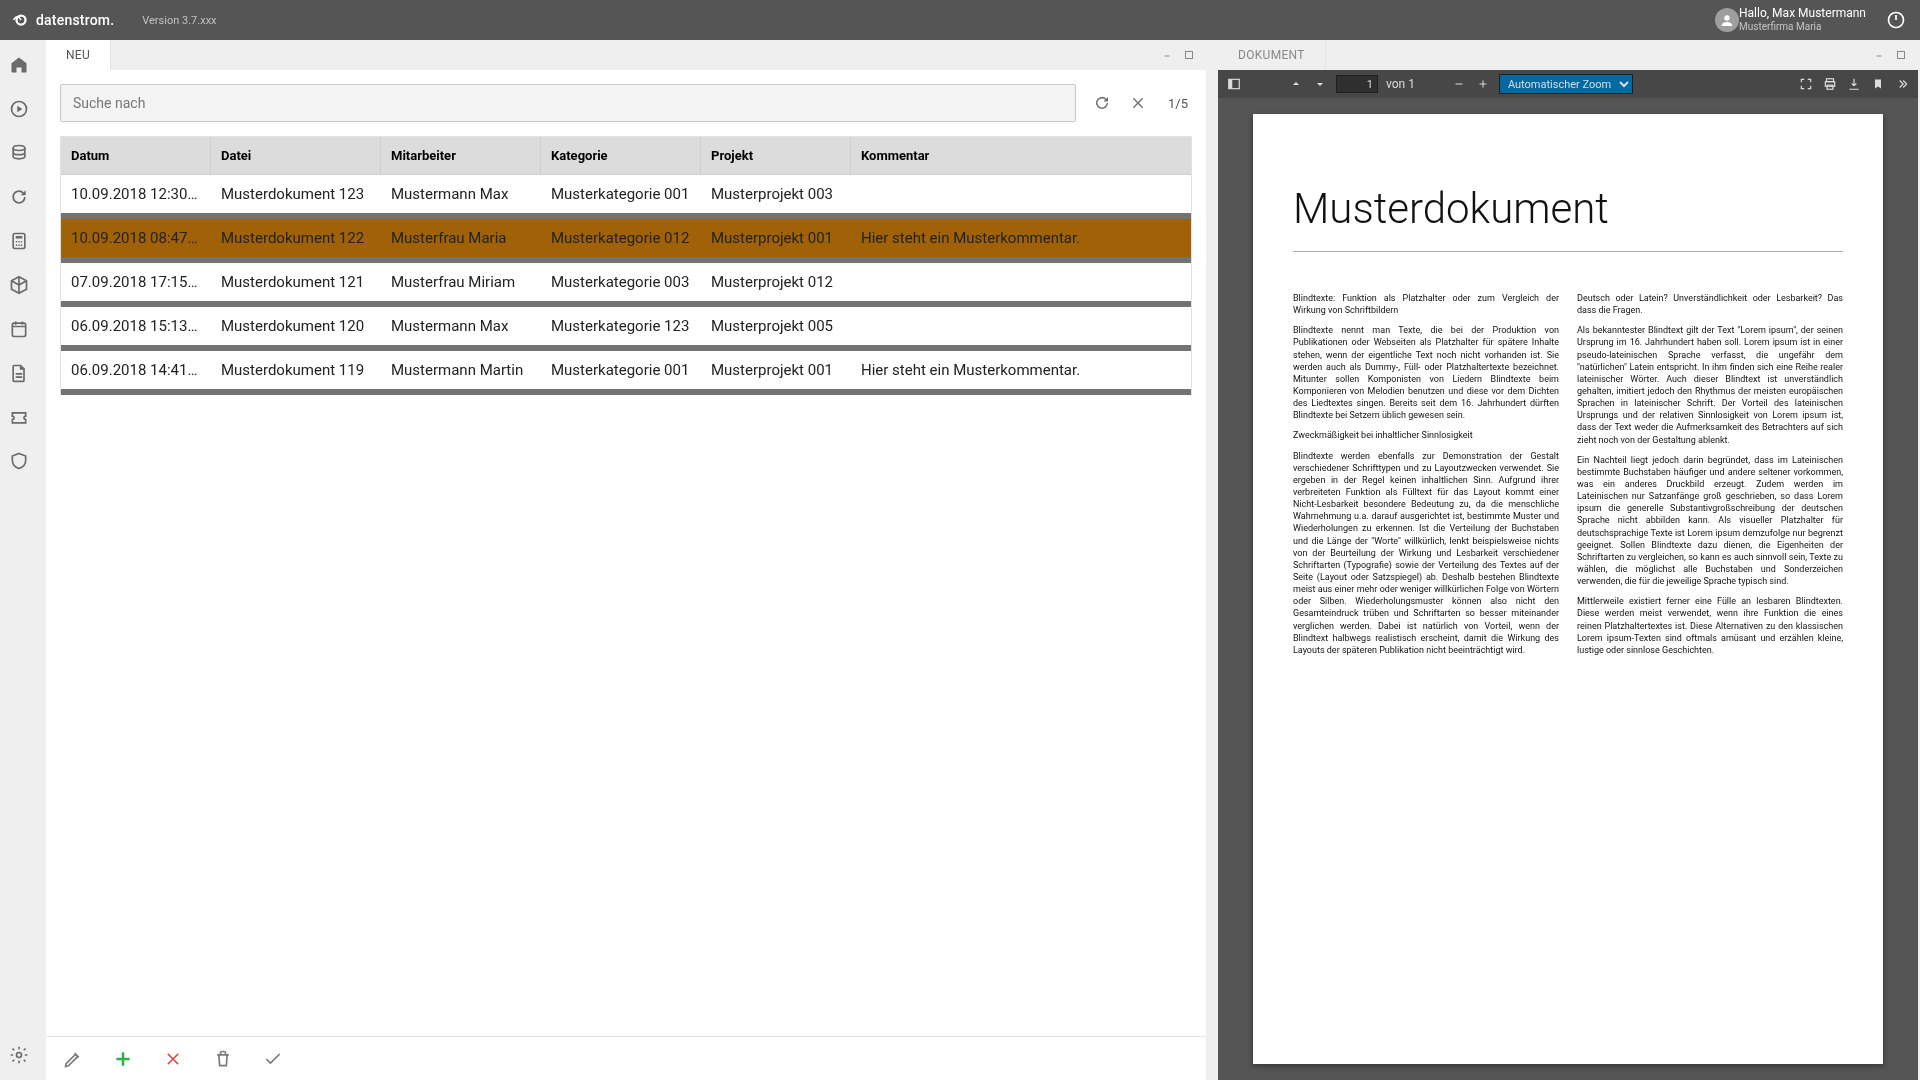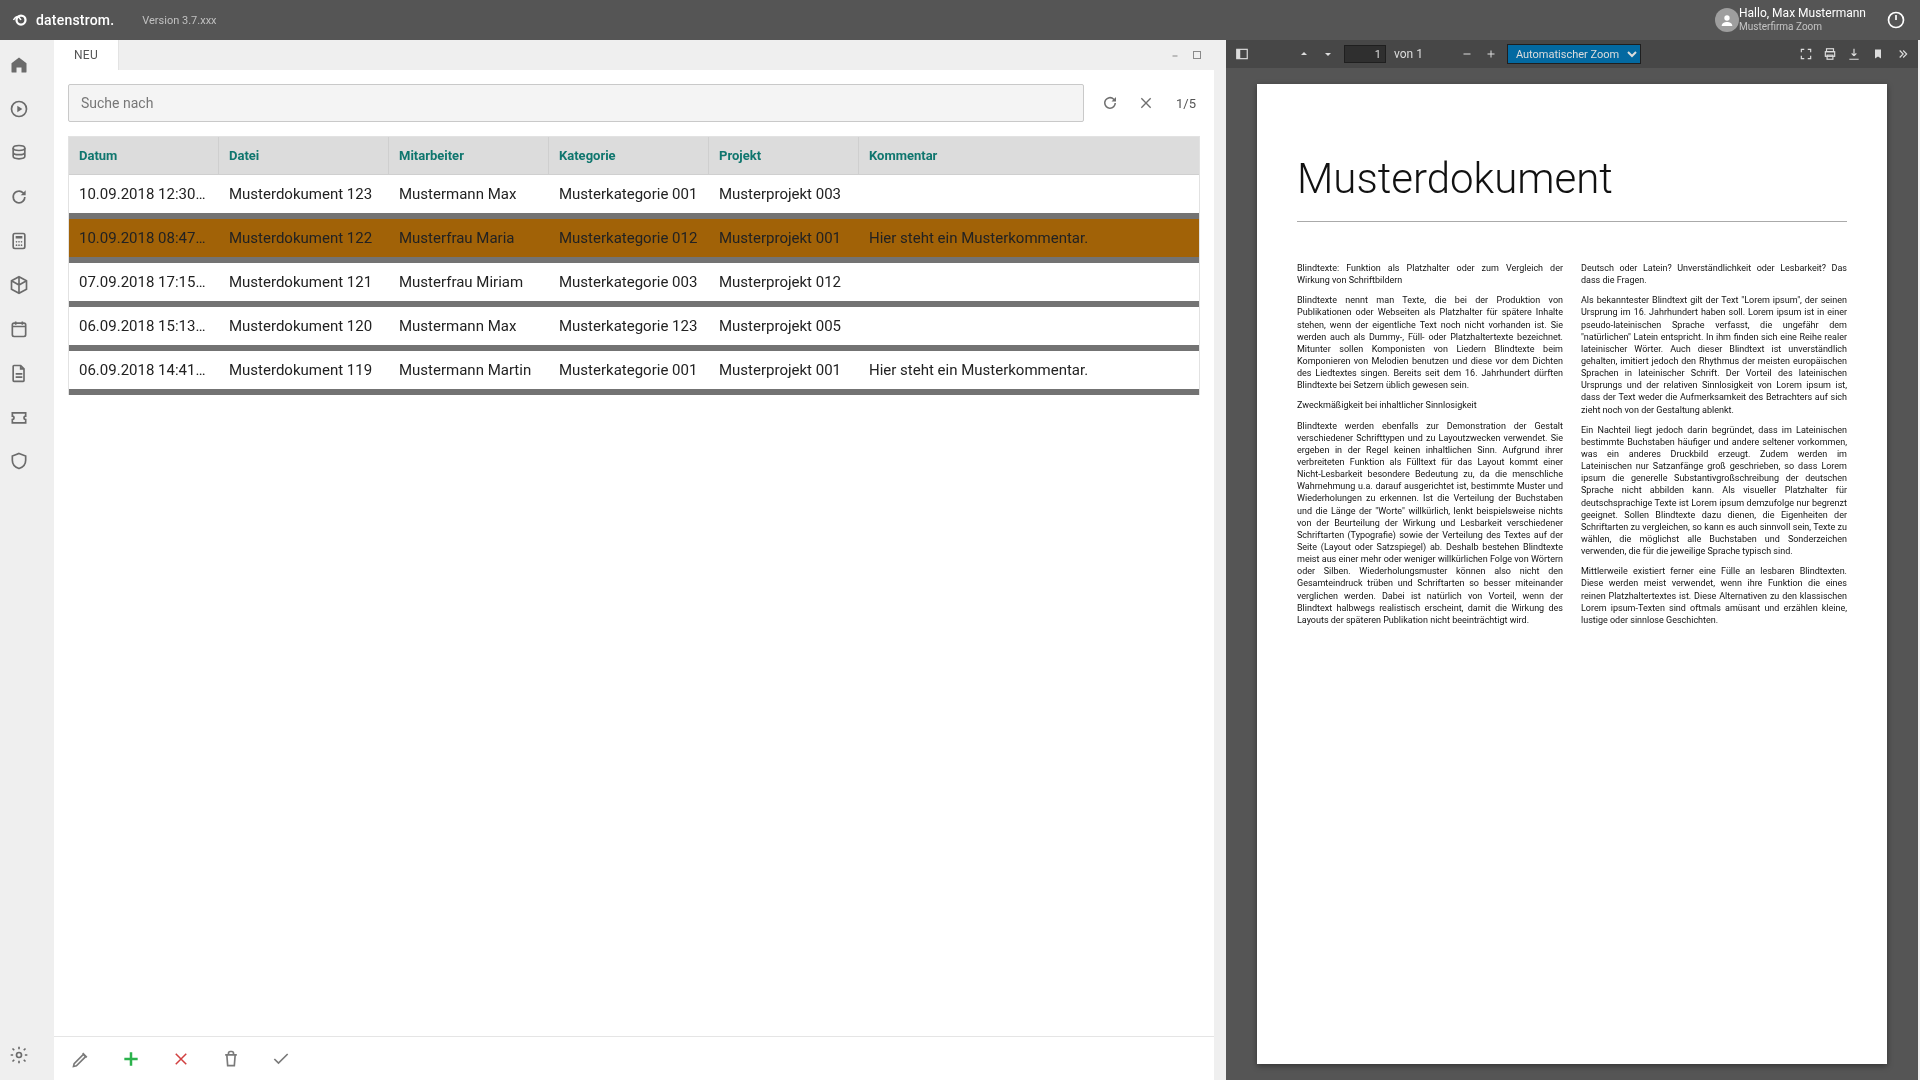--- a/index.html
+++ b/index.html
@@ -18,39 +18,39 @@
   .user-company { font-size: 10px; color: #c5c5c5; }
   .power-btn { width: 24px; height: 24px; display:flex; align-items:center; justify-content:center; cursor:pointer; }
   
   .body { display: flex; height: calc(1080px - 40px); }
   .sidebar { width: 38px; background: #efefef; display: flex; flex-direction: column; align-items: center; padding-top: 14px; gap: 22px; }
   .sidebar .sb-icon { width: 22px; height: 22px; color: #6b6b6b; cursor: pointer; display:flex; align-items:center; justify-content:center; }
   .sidebar .spacer { flex: 1; }
   .main { flex: 1; display: flex; gap: 12px; padding: 0 0 0 0; }
   
   .panel { background: #ffffff; display: flex; flex-direction: column; }
-  .panel.left { width: 1160px; margin-left: 16px; }
+  .panel.left { width: 1160px; margin-left: 8px; }
   .panel.right { flex: 1; margin-right: 2px; }
   .tabs-row { height: 30px; display: flex; align-items: stretch; }
   .tab { background: #ffffff; font-size: 12px; color: #555; padding: 0 20px; display:flex; align-items:center; border-right: 1px solid #e3e3e3; text-transform: uppercase; letter-spacing: .3px; }
   .tabs-row .tabs-spacer { flex: 1; background: #efefef; border-bottom: 0; }
   .panel-chrome { display:flex; align-items:center; gap:6px; padding-right:10px; background:#efefef; }
   .panel-chrome .pc { width:14px; height:14px; color:#8a8a8a; cursor:pointer; display:flex; align-items:center; justify-content:center;}
   .panel-inner { flex:1; display:flex; flex-direction:column; padding: 14px 14px 8px; }
   
   .search-row { display:flex; align-items:center; gap:16px; margin-bottom: 14px; }
   .search-input { flex:1; height:38px; border:1px solid #c9c9c9; border-radius:2px; background:#f4f4f4; padding:0 12px; font-size:14px; color:#444;}
   .search-input::placeholder { color:#777; }
   .icon-btn { width:20px; height:20px; color:#6f6f6f; cursor:pointer; display:flex; align-items:center; justify-content:center;}
   .count { font-size:13px; color:#555; margin-left:4px; margin-right:4px;}
   
   .table { border:1px solid #e2e2e2; border-bottom:none; flex:0 0 auto; }
   .thead, .trow { display:grid; grid-template-columns: 150px 170px 160px 160px 150px 1fr; }
   .thead { background:#dcdcdc; }
-  .th { font-size:13px; font-weight:700; color:#0f766e; padding:11px 10px; border-right:1px solid #cfcfcf; border-bottom:1px solid #cfcfcf;}
+  .th { font-size:13px; font-weight:700; color:#000000; padding:11px 10px; border-right:1px solid #cfcfcf; border-bottom:1px solid #cfcfcf;}
   .th:last-child { border-right:none; }
   .trow .td { font-size:15px; color:#222; padding:10px 10px; border-bottom:6px solid #737373; white-space:nowrap; overflow:hidden; text-overflow:ellipsis;}
   .trow.selected .td { background:#a16207; }
   .table-fill { flex:1; }
   
   .footer { height:44px; border-top:1px solid #e5e5e5; display:flex; align-items:center; gap:28px; padding:0 16px; }
   .footer .f-icon { width:22px; height:22px; cursor:pointer; display:flex; align-items:center; justify-content:center; color:#7a7a7a;}
   .footer .f-icon.add { color:#2bb24c; }
   .footer .f-icon.remove { color:#d14040; }
   
@@ -197,21 +197,21 @@
   <span class="version">Version 3.7.xxx</span>
   <div class="topbar-spacer"></div>
   <div class="user-block">
     <span class="avatar">
         <svg viewBox="0 0 24 24" width="16" height="16" fill="#ddd">
           <use href="#i-user"></use>
         </svg>
       </span>
     <div class="user-texts">
       <div class="user-greet">Hallo, Max Mustermann</div>
-      <div class="user-company">Musterfirma Zoom</div>
+      <div class="user-company">Musterfirma Maria</div>
     </div>
   </div>
   <span class="power-btn">
       <svg viewBox="0 0 24 24" width="20" height="20" stroke="#ddd">
         <use href="#i-power"></use>
       </svg>
     </span>
 </div>
 
 <div class="body">
@@ -386,20 +386,36 @@
           </span>
         <span class="f-icon">
             <svg viewBox="0 0 24 24" width="20" height="20">
               <use href="#i-check"></use>
             </svg>
           </span>
       </div>
     </div>
 
     <div class="panel right">
+      <div class="tabs-row">
+        <div class="tab" style="background:#efefef;color:#888">DOKUMENT</div>
+        <div class="tabs-spacer"></div>
+        <div class="panel-chrome">
+          <span class="pc">
+              <svg viewBox="0 0 24 24" width="12" height="12">
+                <use href="#i-minwin"></use>
+              </svg>
+            </span>
+          <span class="pc">
+              <svg viewBox="0 0 24 24" width="12" height="12">
+                <use href="#i-maxwin"></use>
+              </svg>
+            </span>
+        </div>
+      </div>
       <div class="pdf-area">
         <div class="pdf-toolbar">
           <span class="tb">
               <svg viewBox="0 0 24 24" width="14" height="14">
                 <use href="#i-sideb"></use>
               </svg>
             </span>
           <div class="spacer" style="flex:0 0 30px"></div>
           <div class="group">
             <span class="tb">

